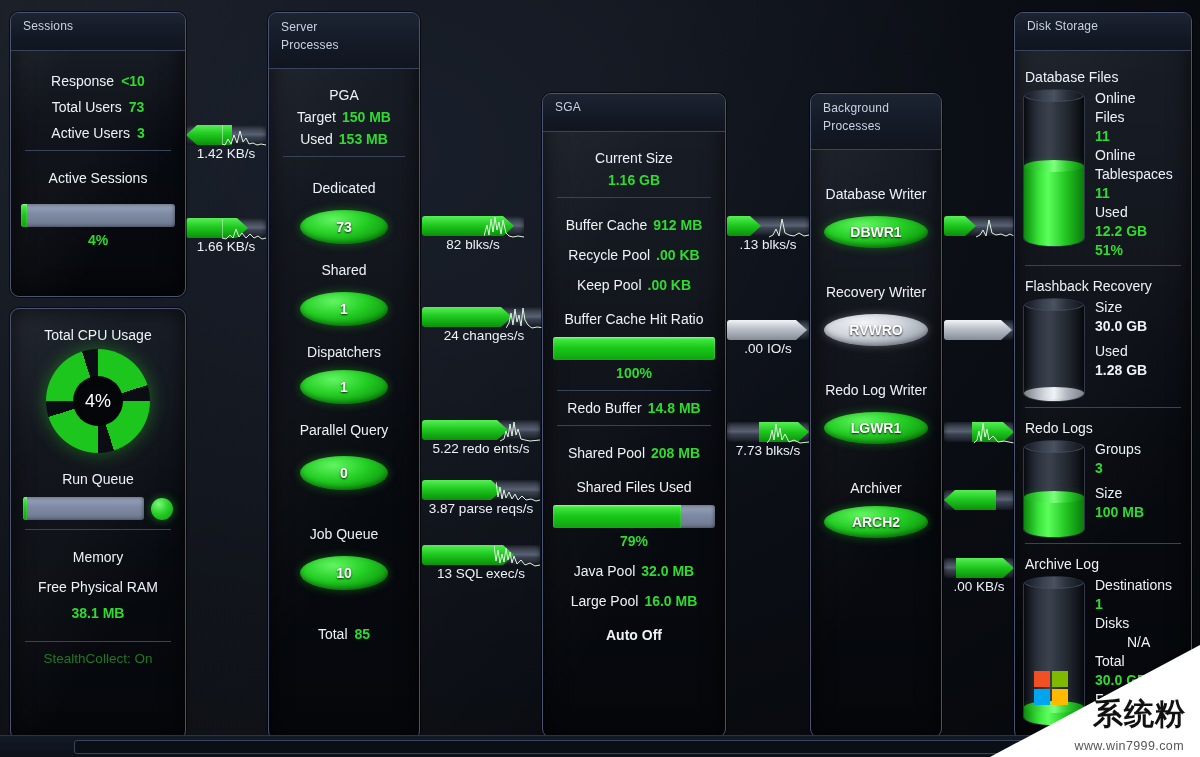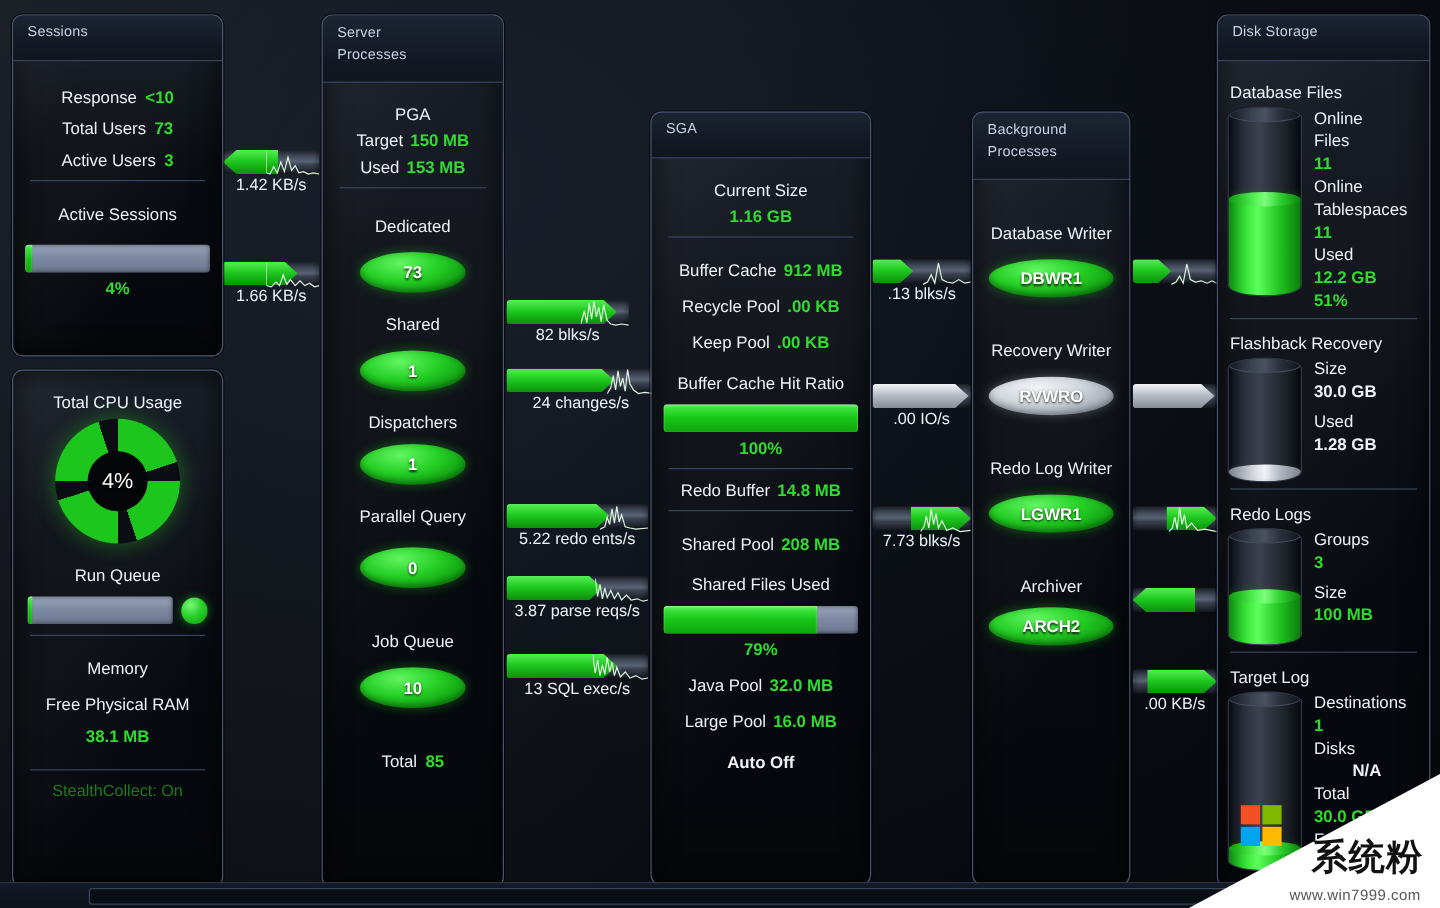--- a/index.html
+++ b/index.html
@@ -260,21 +260,21 @@
       <div class="chev" style="left:0px; width:62px;">
           <i></i>
         </div>
     </div>
     <svg class="spark" width="44" height="26" viewBox="0 0 44 26">
       <polyline fill="none" stroke="#dff3df" stroke-width="1" points="0,4 0,23 4,24 8,20 11,23 14,14 17,22 20,18 24,23 28,19 32,23 36,21 40,24 44,23"></polyline>
     </svg>
     <span class="pipe-lbl">1.66 KB/s</span>
   </div>
 
-  <div class="pipe" style="left:422px; top:216px; width:102px;margin-top:34px;">
+  <div class="pipe" style="left:422px; top:216px; width:102px;">
     <div class="track">
       <div class="chev" style="left:0px; width:92px;">
           <i></i>
         </div>
     </div>
     <svg class="spark" width="40" height="26" viewBox="0 0 40 26">
       <polyline fill="none" stroke="#dff3df" stroke-width="1" points="0,23 3,12 5,22 7,6 9,19 11,4 13,17 15,9 17,21 19,7 22,20 25,23 29,24 34,23 40,24"></polyline>
     </svg>
     <span class="pipe-lbl">82 blks/s</span>
   </div>
@@ -669,31 +669,31 @@
         <div class="cyl-info">
           <span class="lbl">Groups</span>
           <span class="val">3</span>
           <span class="lbl" style="margin-top:6px;">Size</span>
           <span class="val">100 MB</span>
         </div>
       </div>
 
       <div class="hr" style="margin:5px 2px;"></div>
 
-      <div class="sec-head">Target Log</div>
+      <div class="sec-head">Archive Log</div>
       <div class="cyl-row">
         <div class="cyl" style="height:150px;">
           <div class="top-ellipse"></div>
           <div class="fill" id="cyl-archive" style="height: 12%;"></div>
         </div>
         <div class="cyl-info">
           <span class="lbl">Destinations</span>
           <span class="val">1</span>
           <span class="lbl">Disks</span>
-          <span class="lbl" style="font-weight:bold;padding-left:32px;">N/A</span>
+          <span class="lbl" style="font-weight:normal;padding-left:32px;">N/A</span>
           <span class="lbl">Total</span>
           <span class="val">30.0 GB</span>
           <span class="lbl">Free (</span>
           <span class="val">28</span>
         </div>
       </div>
 
     </div>
   </div>
 

